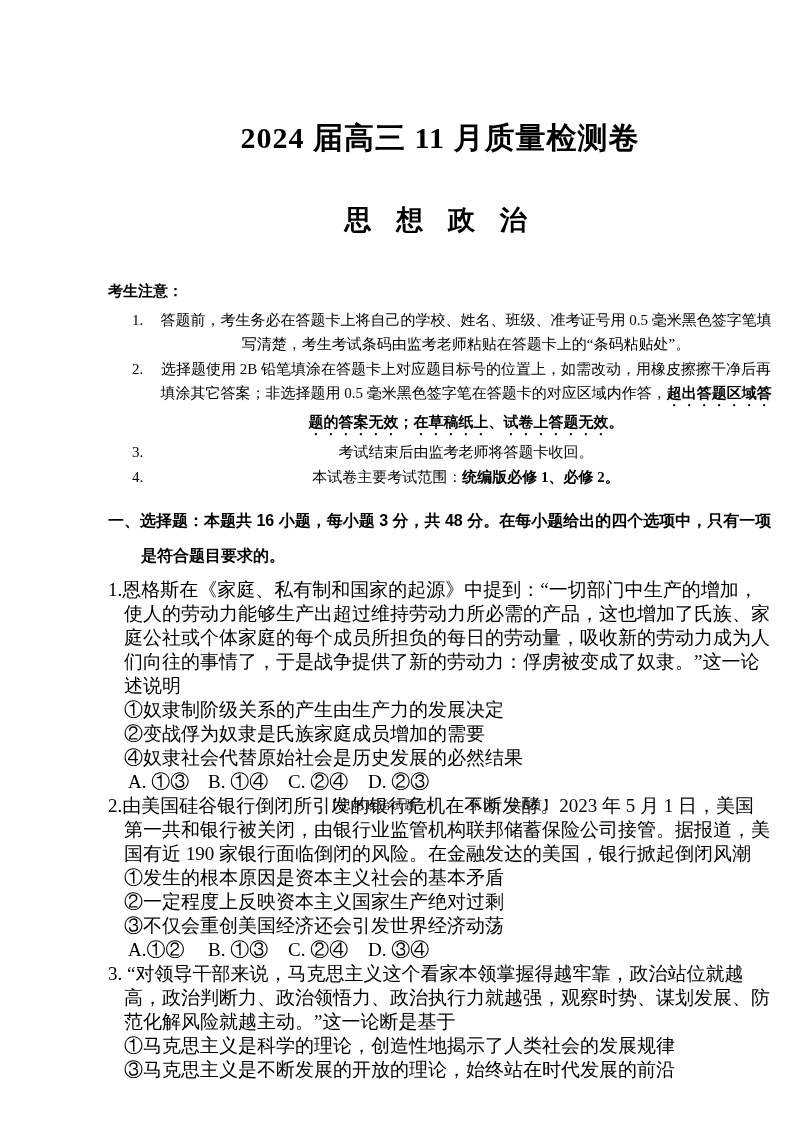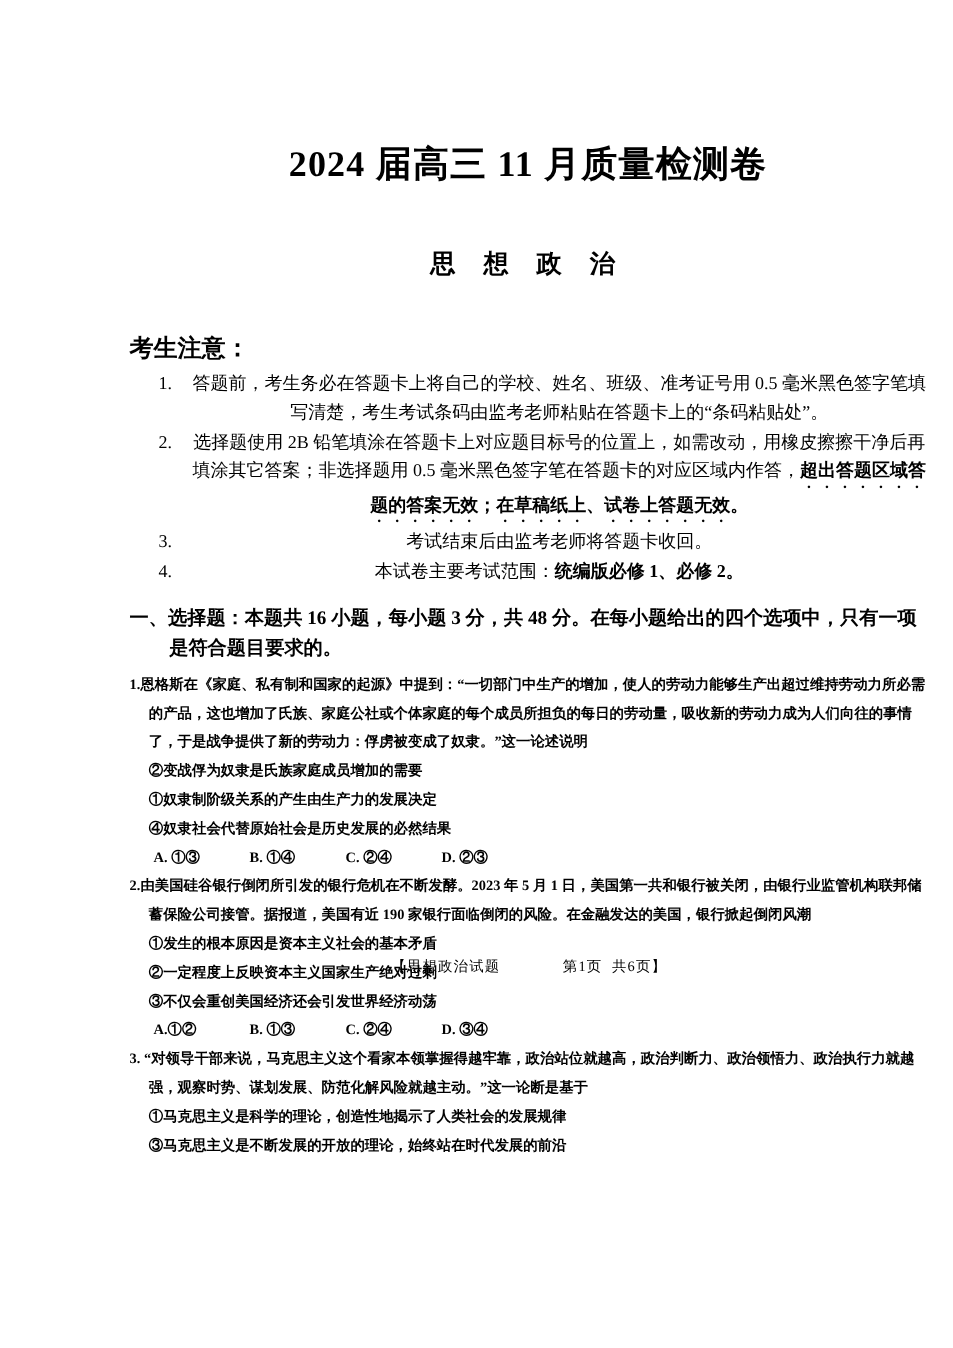--- a/index.html
+++ b/index.html
@@ -30,30 +30,30 @@
     text-align: center;
     font-size: 30px;
     line-height: 36px;
     font-weight: bold;
     letter-spacing: 1px;
   }
   .paper-subject {
     margin: 0;
     margin-top: 48px;
     text-align: center;
-    font-size: 21px;
+    font-size: 27px;
     line-height: 32px;
     font-weight: bold;
     letter-spacing: 9px;
   }
   
   .notice-heading {
     margin: 0;
     margin-top: 44px;
-    font-size: 20px;
+    font-size: 15px;
     line-height: 22px;
     font-weight: bold;
   }
   .notice-list {
     margin-top: 6px;
     font-size: 15px;
     line-height: 24px;
   }
   .notice-item {
     display: flex;
@@ -75,36 +75,35 @@
     font-weight: bold;
     -webkit-text-emphasis: filled dot;
     -webkit-text-emphasis-position: under right;
     text-emphasis: filled dot;
     text-emphasis-position: under right;
   }
   
   .section-heading {
     margin: 0;
     margin-top: 14px;
-    font-family: Liberation Serif, serif;
+    font-family: Liberation Sans, sans-serif;
     font-size: 16px;
-    line-height: 25px;
+    line-height: 35px;
     font-weight: bold;
     padding-left: 33px;
     text-indent: -33px;
   }
   
   .questions {
     margin-top: 5px;
   }
   .question {
-    font-size: 12px;
+    font-size: 19px;
     line-height: 24px;
     padding-left: 16px;
-    font-weight: bold;
   }
   .q-stem {
     margin: 0;
     text-indent: -16px;
   }
   .q-statement {
     margin: 0;
   }
   .q-options {
     margin: 0;
@@ -166,22 +165,22 @@
     </div>
 
   </div>
 
   <p class="section-heading">一、选择题：本题共 16 小题，每小题 3 分，共 48 分。在每小题给出的四个选项中，只有一项是符合题目要求的。</p>
 
   <div class="questions">
 
     <div class="question">
       <p class="q-stem"><span>1.</span><span>恩格斯在《家庭、私有制和国家的起源》中提到：“一切部门中生产的增加，使人的劳动力能够生产出超过维持劳动力所必需的产品，这也增加了氏族、家庭公社或个体家庭的每个成员所担负的每日的劳动量，吸收新的劳动力成为人们向往的事情了，于是战争提供了新的劳动力：俘虏被变成了奴隶。”这一论述说明</span></p>
+      <p class="q-statement">①奴隶制阶级关系的产生由生产力的发展决定</p>
       <p class="q-statement">②变战俘为奴隶是氏族家庭成员增加的需要</p>
-      <p class="q-statement">①奴隶制阶级关系的产生由生产力的发展决定</p>
       <p class="q-statement">④奴隶社会代替原始社会是历史发展的必然结果</p>
       <p class="q-options">
         <span class="q-option">A. ①③</span><span class="q-option">B. ①④</span><span class="q-option">C. ②④</span><span class="q-option">D. ②③</span>
       </p>
     </div>
 
     <div class="question">
       <p class="q-stem"><span>2.</span><span>由美国硅谷银行倒闭所引发的银行危机在不断发酵。2023 年 5 月 1 日，美国第一共和银行被关闭，由银行业监管机构联邦储蓄保险公司接管。据报道，美国有近 190 家银行面临倒闭的风险。在金融发达的美国，银行掀起倒闭风潮</span></p>
       <p class="q-statement">①发生的根本原因是资本主义社会的基本矛盾</p>
       <p class="q-statement">②一定程度上反映资本主义国家生产绝对过剩</p>

